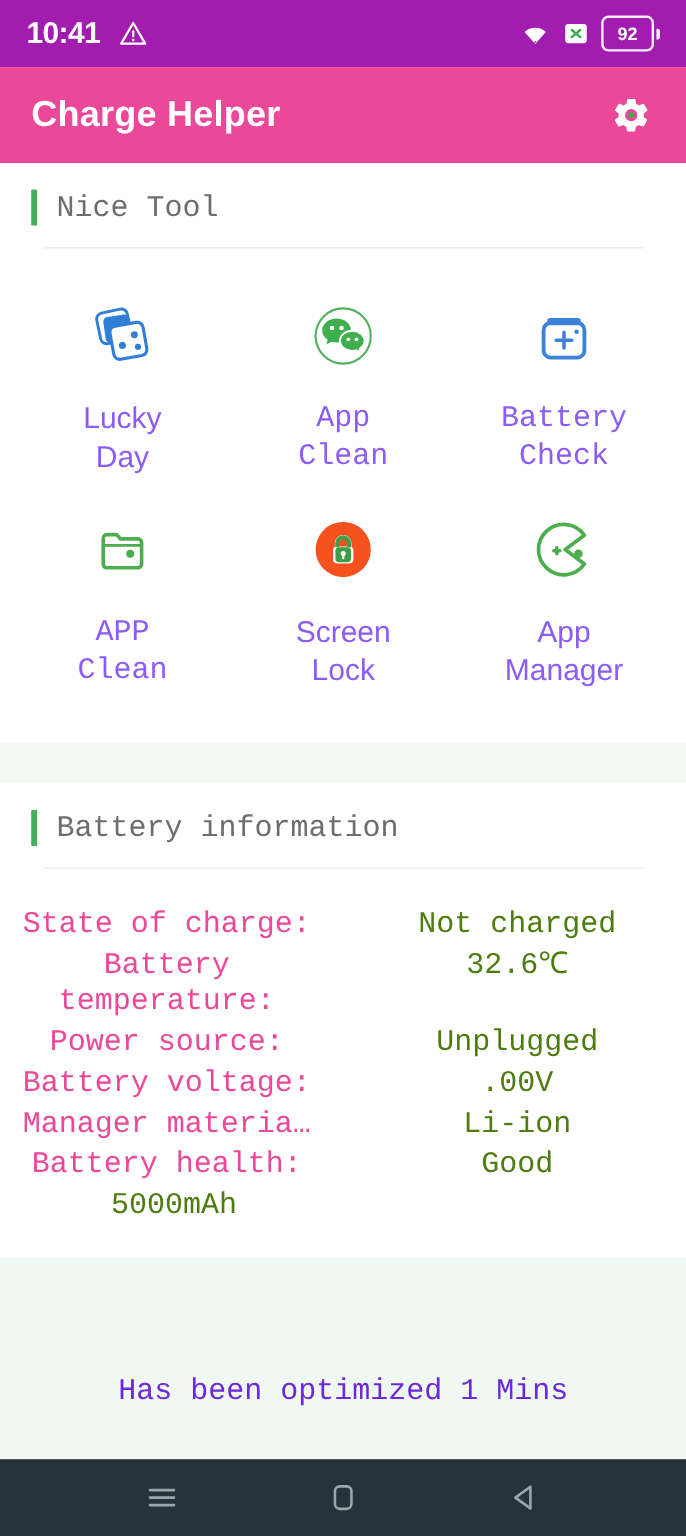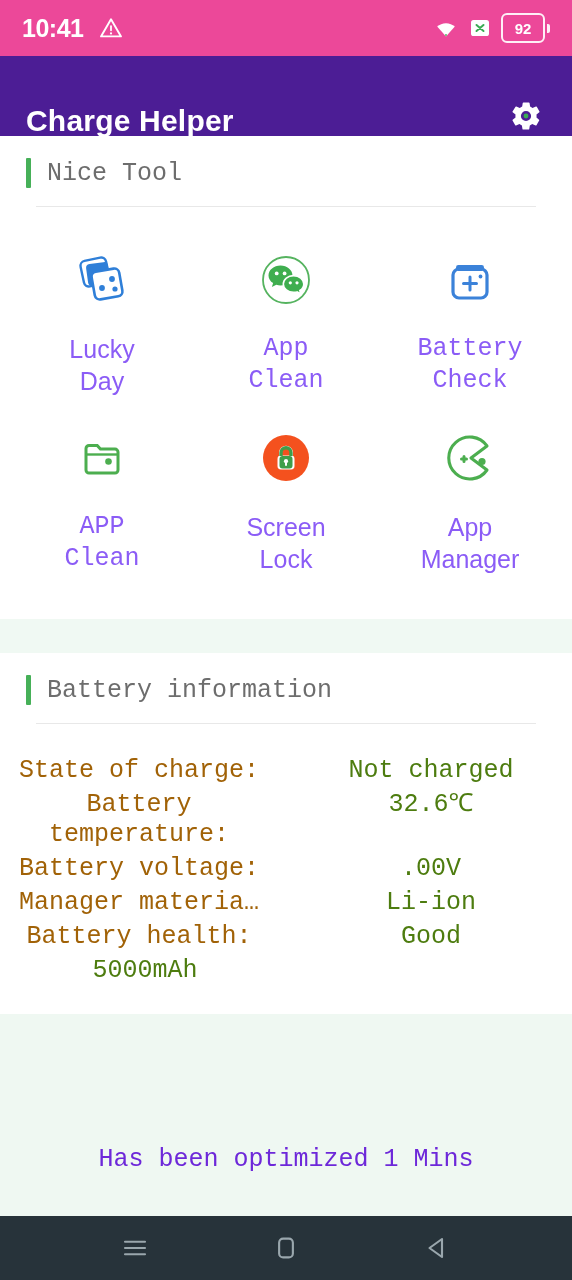--- a/index.html
+++ b/index.html
@@ -6,21 +6,21 @@
   html, body {
     width:572px; height:1280px;
     background:#ffffff;
     font-family:"Liberation Sans", sans-serif;
     overflow:hidden;
   }
   .phone { position:relative; width:572px; height:1280px; display:flex; flex-direction:column; }
 
   
   .statusbar {
-    height:56px; background:#ec4899; flex:0 0 56px;
+    height:56px; background:#a21caf; flex:0 0 56px;
     display:flex; align-items:center; padding:0 22px;
     color:#ffffff;
   }
   .sb-time {
     font-size:25px; font-weight:600; letter-spacing:-0.5px;
     font-family:"Liberation Sans", sans-serif; line-height:1;
   }
   .sb-left { display:flex; align-items:center; gap:16px; }
   .sb-right { margin-left:auto; display:flex; align-items:center; gap:10px; }
   .warn-icon svg, .wifi-icon svg, .x-icon svg { display:block; }
@@ -30,22 +30,22 @@
   .batt-body {
     border:2px solid rgba(255,255,255,.92); border-radius:6px;
     height:30px; min-width:44px; padding:0 5px;
     display:flex; align-items:center; justify-content:center;
   }
   .batt-num { font-size:15px; font-weight:700; color:#ffffff; line-height:1; }
   .batt-cap { width:3px; height:9px; background:rgba(255,255,255,.92); border-radius:0 2px 2px 0; }
 
   
   .appbar {
-    height:80px; flex:0 0 80px; background:#4c1d95;
-    display:flex; align-items:flex-end; padding:0 26px;
+    height:80px; flex:0 0 80px; background:#ec4899;
+    display:flex; align-items:center; padding:0 26px;
   }
   .app-title {
     color:#ffffff; font-size:30px; font-weight:700;
     letter-spacing:0.2px; line-height:1;
     font-family:"Liberation Sans", sans-serif;
   }
   .gear-btn { margin-left:auto; width:40px; height:40px; display:flex; align-items:center; justify-content:center; }
 
   
   .card { background:#ffffff; }
@@ -72,21 +72,21 @@
   }
   .mono { font-family:"Liberation Mono", monospace; }
   .sans { font-family:"Liberation Sans", sans-serif; }
 
   
   .binfo { padding:30px 0 26px; }
   .brow { display:flex; align-items:flex-start; padding:2px 0; }
   .bkey {
     width:50%; text-align:center; padding-right:8px;
     font-family:"Liberation Mono", monospace;
-    font-size:25px; color:#a16207; line-height:1.2;
+    font-size:25px; color:#ec4899; line-height:1.2;
   }
   .bval {
     width:50%; text-align:center; padding-left:4px;
     font-family:"Liberation Mono", monospace;
     font-size:25px; color:#4d7c0f; line-height:1.2;
   }
 
   
   .footer-area {
     flex:1 1 auto; background:#eff8f2;
@@ -258,20 +258,24 @@
       <div class="brow">
         <span class="bkey">State of charge:</span>
         <span class="bval">Not charged</span>
       </div>
 
       <div class="brow">
         <span class="bkey"><span>Battery</span><br><span>temperature:</span></span>
         <span class="bval">32.6℃</span>
       </div>
 
+      <div class="brow">
+        <span class="bkey">Power source:</span>
+        <span class="bval">Unplugged</span>
+      </div>
 
       <div class="brow">
         <span class="bkey">Battery voltage:</span>
         <span class="bval">.00V</span>
       </div>
 
       <div class="brow">
         <span class="bkey">Manager materia…</span>
         <span class="bval">Li-ion</span>
       </div>

